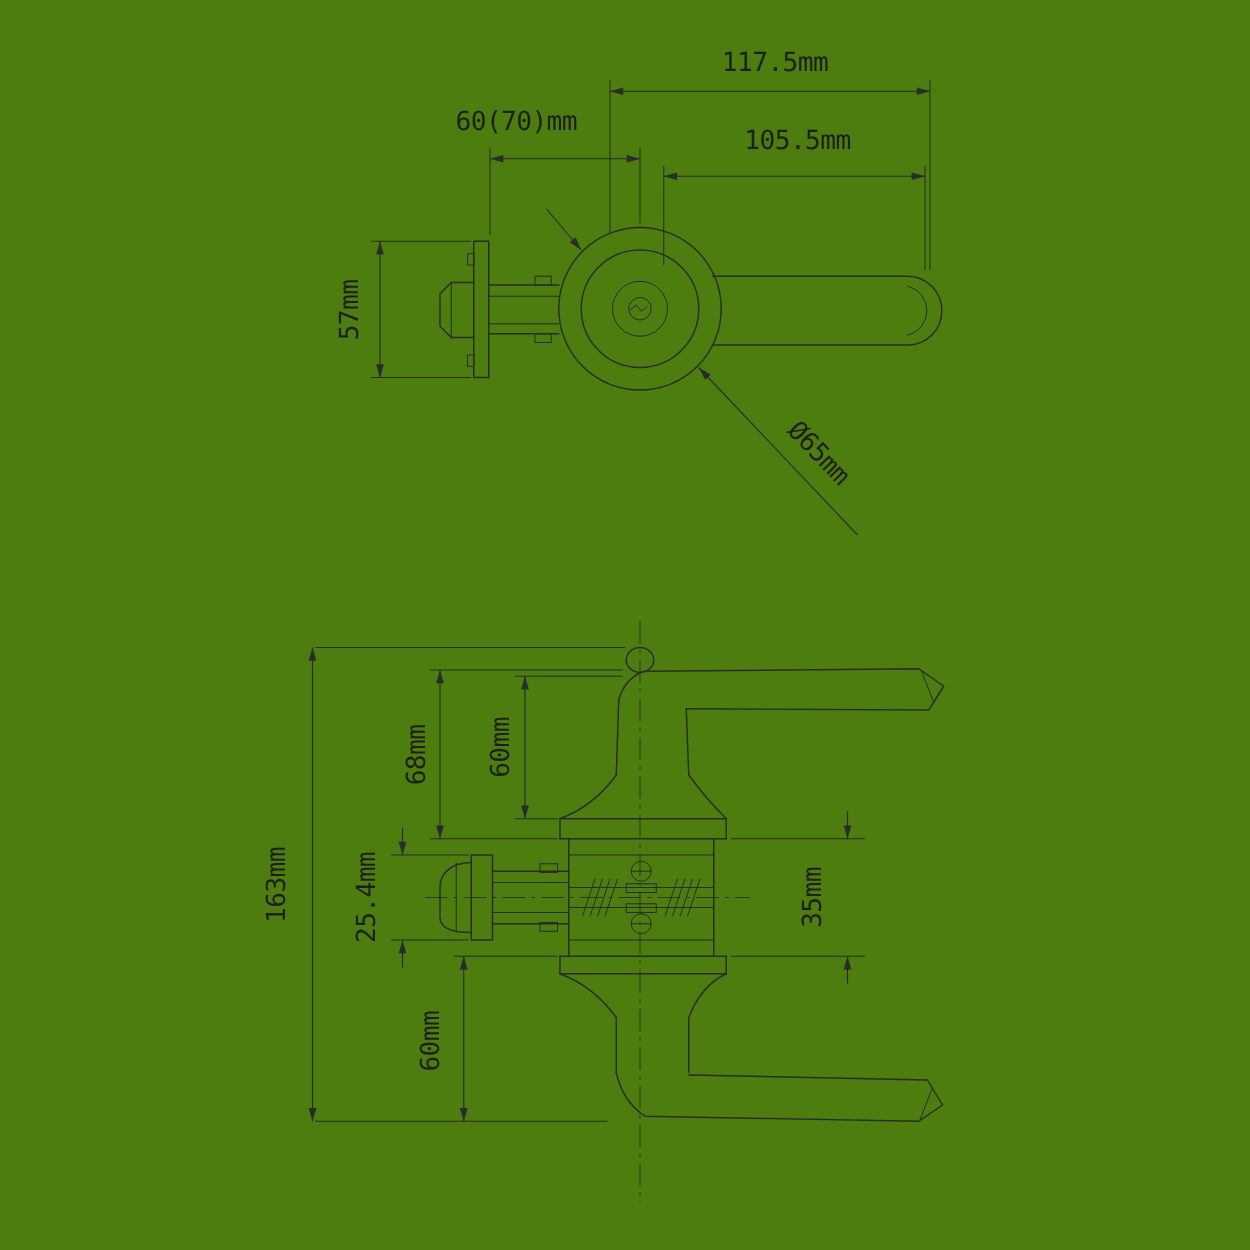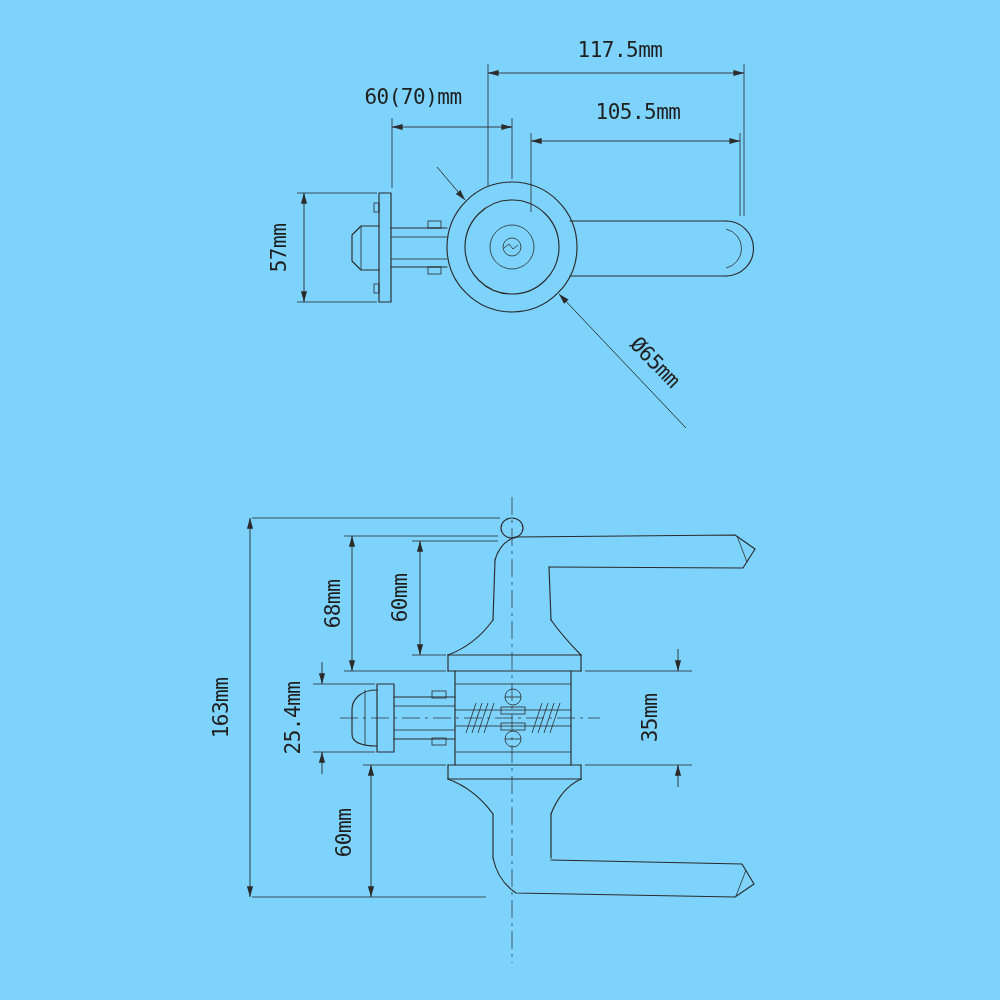--- a/index.html
+++ b/index.html
@@ -1,16 +1,16 @@
 <!DOCTYPE html>
 <html><head>
 <meta charset="utf-8">
 <style>
   html,body{margin:0;padding:0;background:#ffffff;}
-  .stage{width:1000px;height:1000px;background:#7dd3fc;position:relative;overflow:hidden;}
+  .stage{width:1000px;height:1000px;background:#4d7c0f;position:relative;overflow:hidden;}
   svg{display:block;}
   svg text{
     font-family:"DejaVu Sans Mono","Liberation Mono",monospace;
     font-size:21px;
     fill:#1f1f1f;
     letter-spacing:-0.5px;
   }
   .ln{fill:none;stroke:#2b2b2b;stroke-width:1.15;stroke-linecap:round;stroke-linejoin:round;}
   .thin{fill:none;stroke:#2b2b2b;stroke-width:0.8;}
   .dim{fill:none;stroke:#2b2b2b;stroke-width:0.9;}

